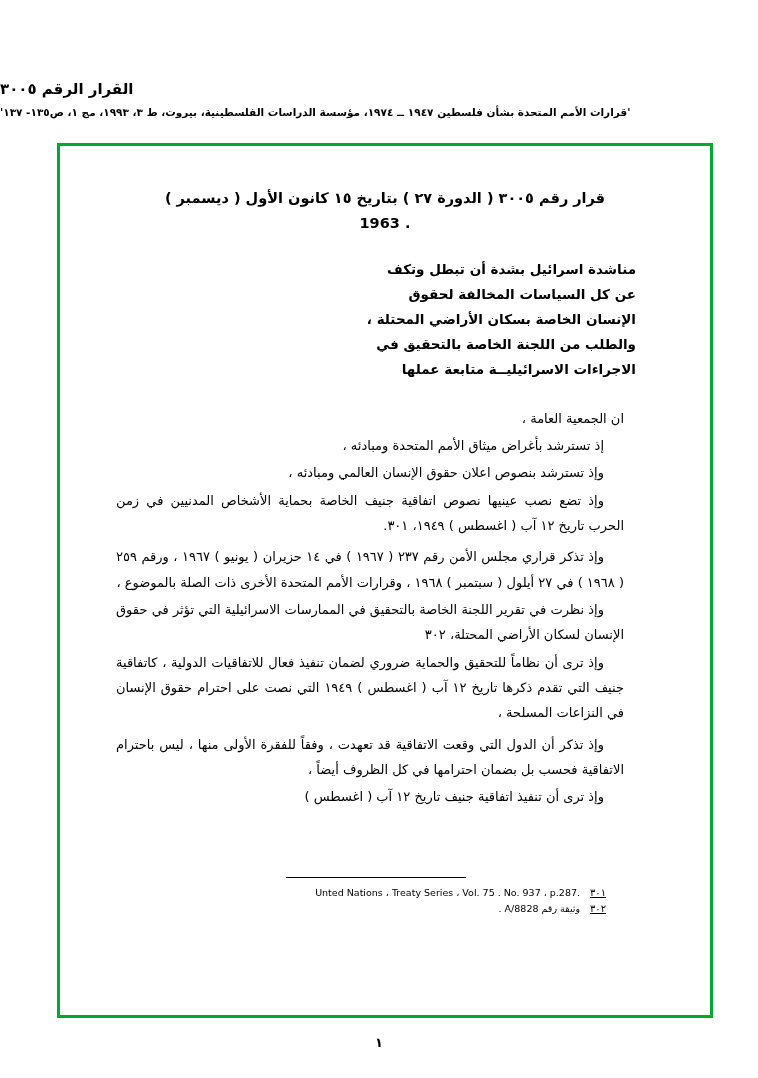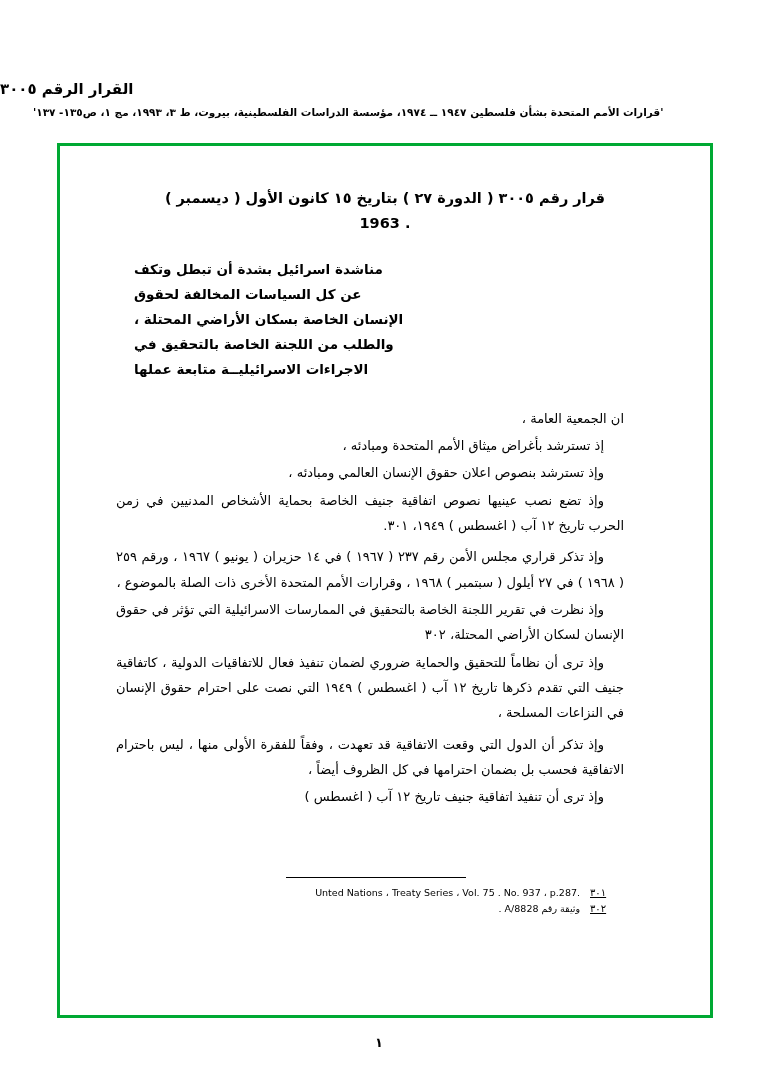--- a/index.html
+++ b/index.html
@@ -34,21 +34,20 @@
     font-weight: bold;
     letter-spacing: 1px;
     line-height: 1.2;
   }
   .doc-header .source-line {
     font-size: 10.5px;
     font-weight: bold;
     margin-top: 8px;
     line-height: 1.3;
     white-space: nowrap;
-    padding-left: 33px;
   }
 
   
   .frame {
     position: absolute;
     top: 143px;
     left: 57px;
     width: 656px;
     height: 875px;
     border: 3px solid #00a933;
@@ -74,21 +73,21 @@
   .res-heading .line2 {
     display: block;
   }
 
   
   .subject {
     margin-top: 20px;
     font-size: 13.5px;
     font-weight: bold;
     line-height: 1.85;
-    text-align: left;
+    text-align: right;
     padding-right: 40px;
     padding-left: 40px;
   }
   .subject div { white-space: nowrap; }
 
   
   .body-block {
     margin-top: 24px;
     font-size: 13px;
     line-height: 1.95;

